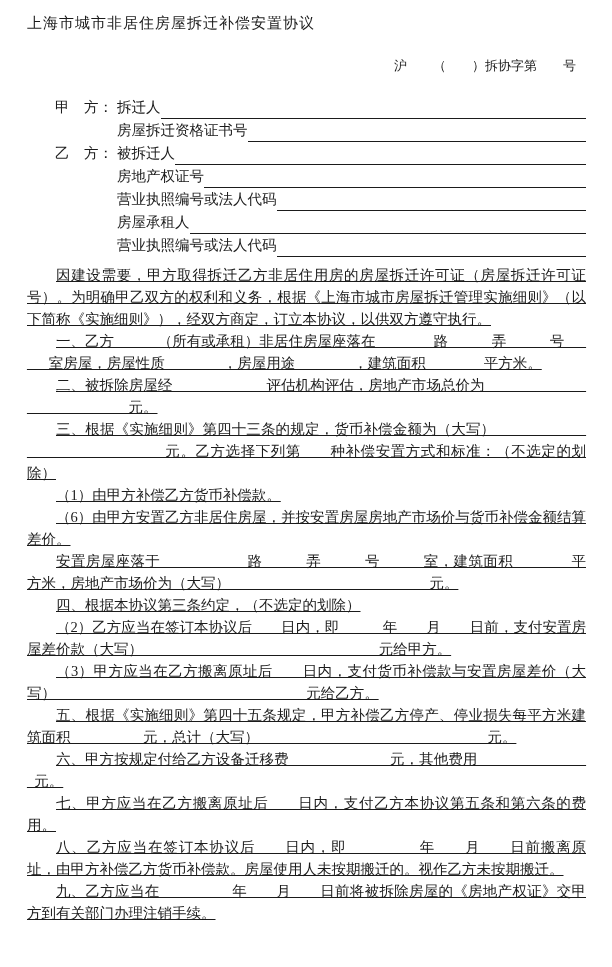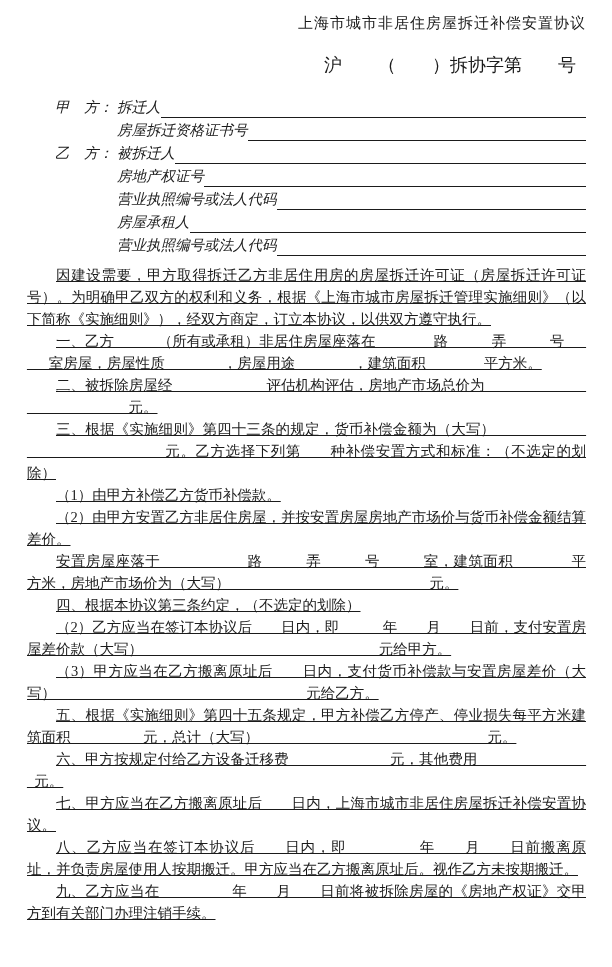--- a/index.html
+++ b/index.html
@@ -12,46 +12,45 @@
     width: 612px;
     height: 967px;
     box-sizing: border-box;
     background: #ffffff;
     color: #1b1b1b;
     font-family: "Liberation Serif", "DejaVu Serif", serif;
     padding: 12px 26px 0 27px;
     overflow: hidden;
   }
   .doc-title {
-    text-align: right;
+    text-align: left;
     font-size: 15px;
     line-height: 22px;
     letter-spacing: 1px;
     font-weight: 400;
     margin: 0;
   }
   .doc-no {
     text-align: right;
-    font-size: 18px;
+    font-size: 13px;
     line-height: 21px;
     margin-top: 21px;
     padding-right: 10px;
     white-space: nowrap;
   }
   .parties {
     margin-top: 20px;
     margin-left: 28px;
     font-size: 14.5px;
   }
   .party-row {
     display: flex;
-    align-items: center;
+    align-items: flex-end;
     height: 23px;
     line-height: 23px;
-    font-style: italic;
   }
   .party-label {
     flex: none;
     width: 62px;
     white-space: nowrap;
   }
   .party-field {
     flex: none;
     white-space: nowrap;
   }
@@ -119,26 +118,26 @@
         <span class="party-fill"></span>
     </div>
   </div>
 
   <div class="body-text">
     <p>因建设需要，甲方取得拆迁乙方非居住用房的房屋拆迁许可证（房屋拆迁许可证号）。为明确甲乙双方的权利和义务，根据《上海市城市房屋拆迁管理实施细则》（以下简称《实施细则》），经双方商定，订立本协议，以供双方遵守执行。</p>
     <p>一、乙方______（所有或承租）非居住房屋座落在________路______弄______号______室房屋，房屋性质________，房屋用途________，建筑面积________平方米。</p>
     <p>二、被拆除房屋经_____________评估机构评估，房地产市场总价为____________________________元。</p>
     <p>三、根据《实施细则》第四十三条的规定，货币补偿金额为（大写） _______________________________元。乙方选择下列第____种补偿安置方式和标准：（不选定的划除）</p>
     <p>（1）由甲方补偿乙方货币补偿款。</p>
-    <p>（2）由甲方安置乙方非居住房屋，并按安置房屋房地产市场价与货币补偿金额结算差价。</p>
+    <p>（6）由甲方安置乙方非居住房屋，并按安置房屋房地产市场价与货币补偿金额结算差价。</p>
     <p>安置房屋座落于____________路______弄______号______室，建筑面积________平方米，房地产市场价为（大写） ___________________________元。</p>
     <p>四、根据本协议第三条约定，（不选定的划除）</p>
     <p>（2）乙方应当在签订本协议后____日内，即______年____月____日前，支付安置房屋差价款（大写） ________________________________元给甲方。</p>
     <p>（3）甲方应当在乙方搬离原址后　　日内，支付货币补偿款与安置房屋差价（大写） __________________________________元给乙方。</p>
     <p>五、根据《实施细则》第四十五条规定，甲方补偿乙方停产、停业损失每平方米建筑面积__________元，总计（大写） _______________________________元。</p>
     <p>六、甲方按规定付给乙方设备迁移费______________元，其他费用________________元。</p>
-    <p>七、甲方应当在乙方搬离原址后____日内，上海市城市非居住房屋拆迁补偿安置协议。</p>
-    <p>八、乙方应当在签订本协议后____日内，即__________年____月____日前搬离原址，并负责房屋使用人按期搬迁。甲方应当在乙方搬离原址后。视作乙方未按期搬迁。</p>
+    <p>七、甲方应当在乙方搬离原址后____日内，支付乙方本协议第五条和第六条的费用。</p>
+    <p>八、乙方应当在签订本协议后____日内，即__________年____月____日前搬离原址，由甲方补偿乙方货币补偿款。房屋使用人未按期搬迁的。视作乙方未按期搬迁。</p>
     <p>九、乙方应当在__________年____月____日前将被拆除房屋的《房地产权证》交甲方到有关部门办理注销手续。</p>
 
   </div>
 
 </div>
 
 </body></html>

